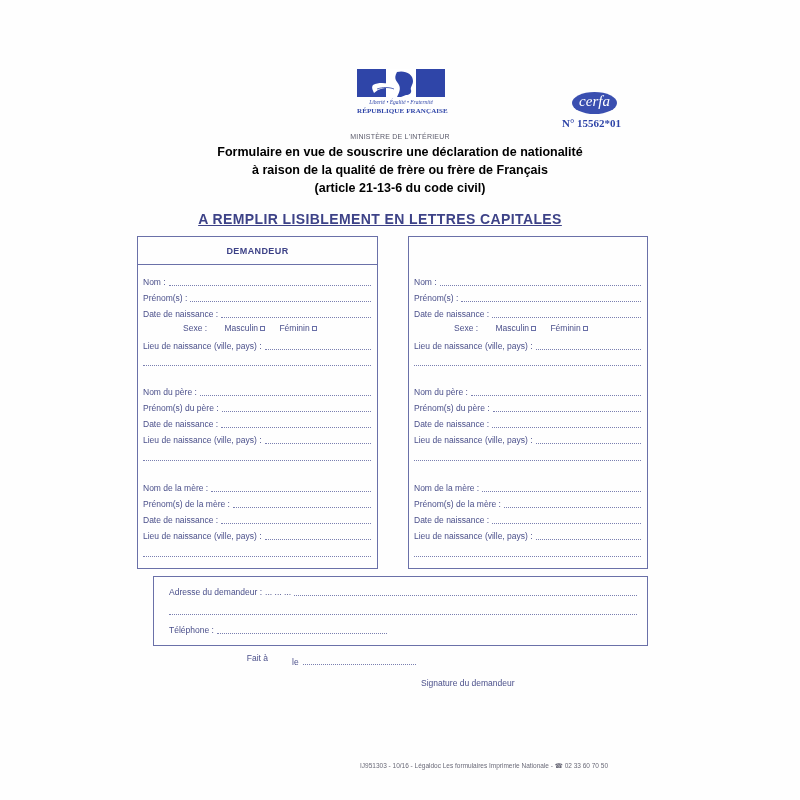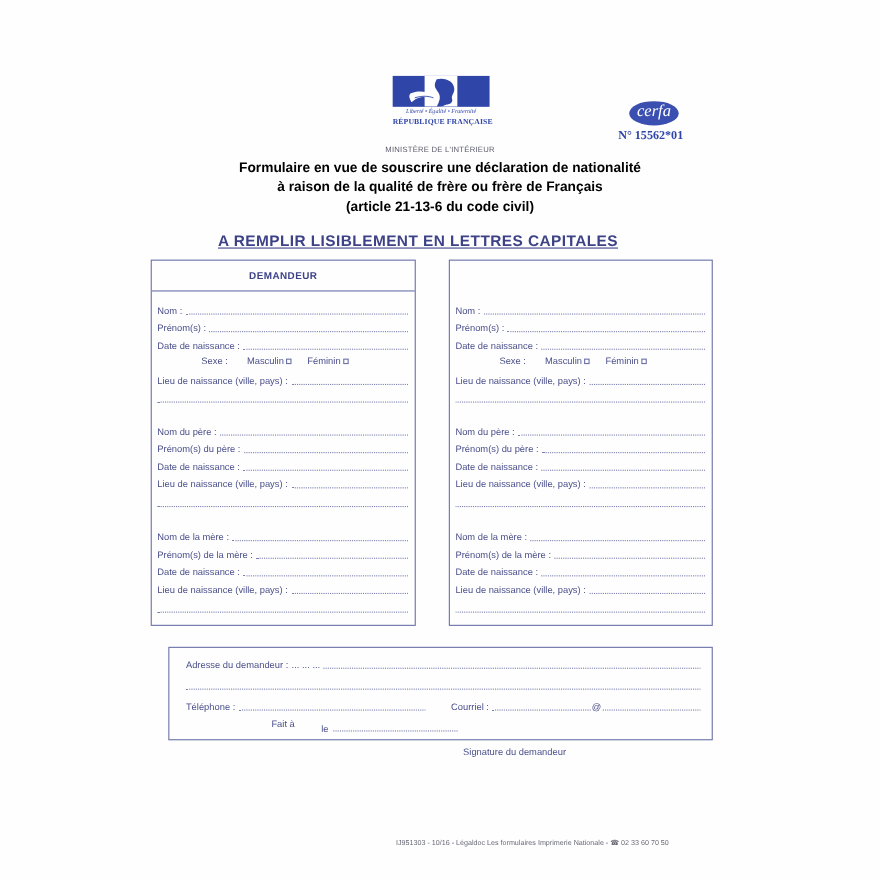--- a/index.html
+++ b/index.html
@@ -36,21 +36,21 @@
   .field { position: absolute; left: 5px; right: 6px; height: 14px; font-size: 8.5px; color: #4a4f8a; white-space: nowrap; overflow: hidden; display: flex; align-items: center; }
   .field .lbl { flex: 0 0 auto; padding-right: 3px; }
   .field .dots { flex: 1 1 auto; border-bottom: 1px dotted #7a7fb0; height: 10px; margin-bottom: 2px; }
   .field.sexe { display: block; }
   .sexe .lbl { display: inline-block; margin-left: 40px; }
   .sexe .opt { display: inline-block; margin-left: 12px; }
   .sexe .opt2 { }
   .chk { display: inline-block; width: 5px; height: 5px; border: 1px solid #6a70a8; margin-left: 2px; vertical-align: 0; }
 
   
-  .addr { position: absolute; left: 153px; top: 576px; width: 495px; height: 85px; border: 1.5px solid #6a70a8; background: #fefefe; margin-top: 12px; }
+  .addr { position: absolute; left: 153px; top: 576px; width: 495px; height: 70px; border: 1.5px solid #6a70a8; background: #fefefe; }
   .addr .field { left: 15px; right: 10px; }
   .addr .phone { right: auto; width: 218px; }
   .addr .mail { left: 256px; right: 10px; }
   .mail .at { flex: 0 0 auto; padding: 0 1px; }
 
   
   .bottom-field { position: absolute; height: 14px; font-size: 8.5px; color: #4a4f8a; white-space: nowrap; display: flex; align-items: flex-end; }
   .bottom-field .lbl { padding-right: 1px; }
   .bottom-field .dots { flex: 1 1 auto; border-bottom: 1px dotted #7a7fb0; height: 10px; margin-bottom: 2px; }
   .signature { position: absolute; left: 421px; top: 678px; font-size: 8.5px; color: #4a4f8a; }
@@ -231,26 +231,20 @@
       <span class="lbl">... ... ...</span>
       <span class="dots"></span>
     </div>
     <div class="field" style="top:27px">
         <span class="dots"></span>
       </div>
     <div class="field phone" style="top:46px">
         <span class="lbl">Téléphone :</span>
         <span class="dots"></span>
       </div>
-    <div class="field mail" style="top:46px">
-      <span class="lbl">Courriel :</span>
-      <span class="dots"></span>
-      <span class="at">@</span>
-      <span class="dots"></span>
-    </div>
   </div>
 
   <div class="bottom-field" style="left:153px; top:653px; width:116px;flex-direction:column;">
     <span class="lbl">Fait à</span>
     <span class="dots"></span>
   </div>
   <div class="bottom-field" style="left:292px; top:653px; width:124px;text-align:right;">
     <span class="lbl" style="padding-right:4px">le</span>
     <span class="dots"></span>
   </div>

